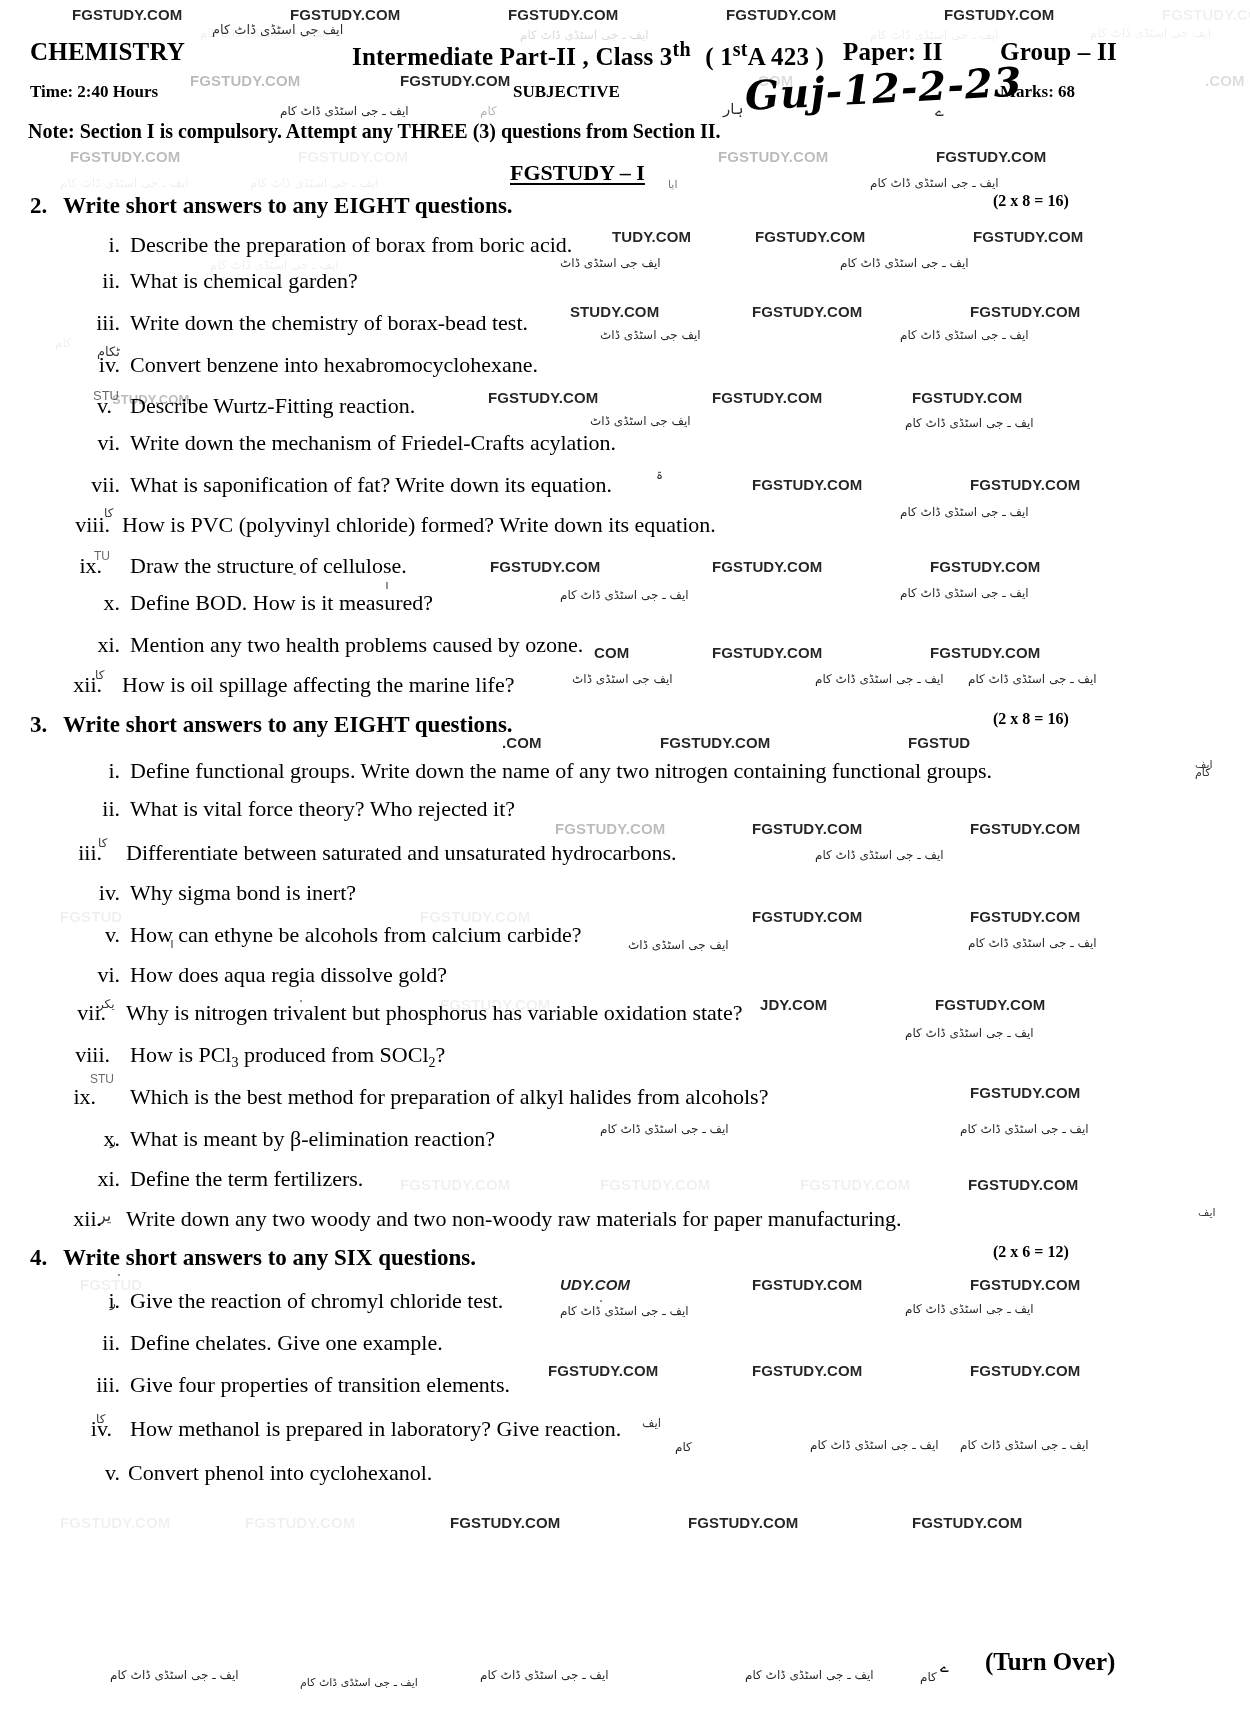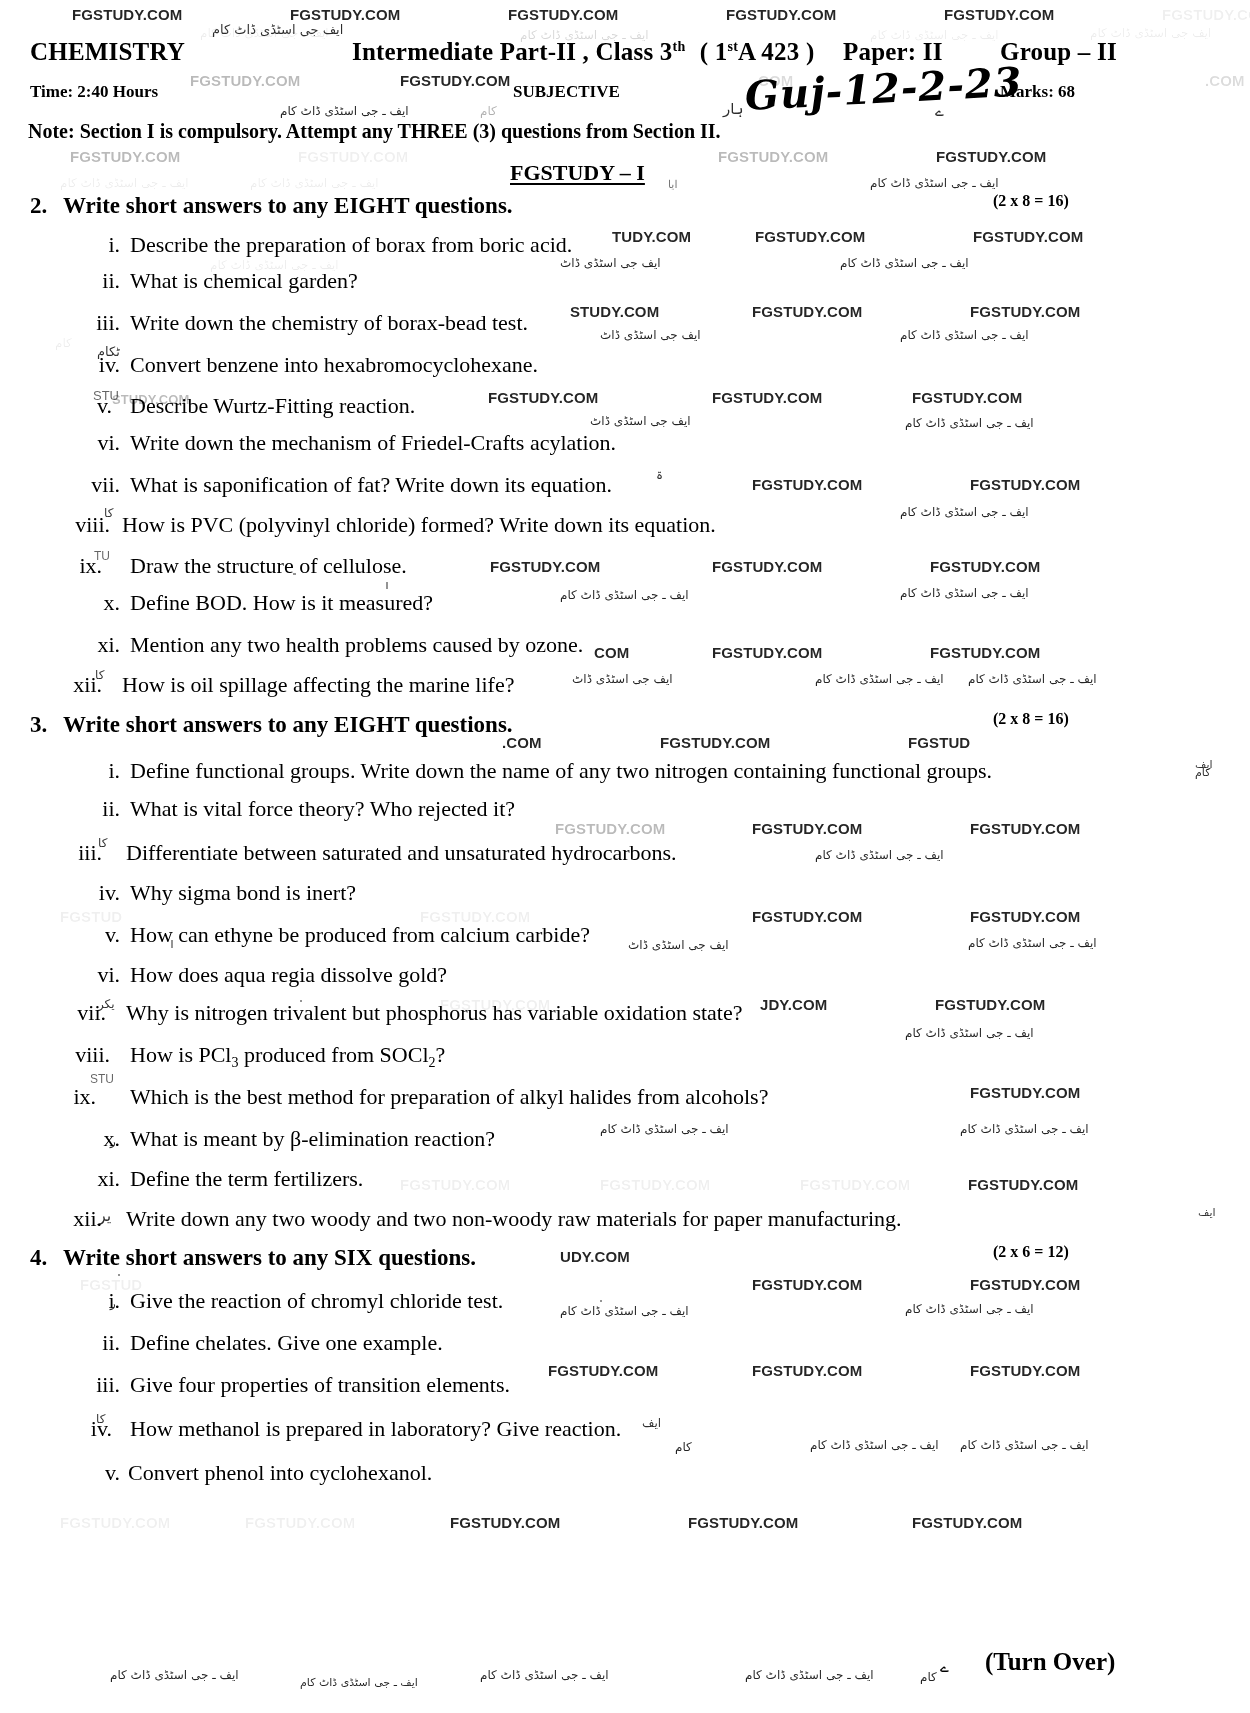--- a/index.html
+++ b/index.html
@@ -67,21 +67,21 @@
     font-size: 25px;
     letter-spacing: .2px;
     white-space: nowrap;
   }
   .hdr-mid {
     font-weight: 700;
     font-size: 17px;
     white-space: nowrap;
   }
   .sup {
-    font-size: 14px;
+    font-size: 20px;
     vertical-align: super;
     font-weight: 700;
   }
 
   .note-line {
     font-weight: 700;
     font-size: 20px;
     white-space: nowrap;
   }
 
@@ -258,21 +258,21 @@
 
     <span class="wm-ur abs sm" style="left:600px; top:1122px;">ایف ـ جی اسٹڈی ڈاٹ کام</span>
     <span class="wm-ur abs sm" style="left:960px; top:1122px;">ایف ـ جی اسٹڈی ڈاٹ کام</span>
 
     <span class="wm abs ghost" style="left:400px; top:1176px;">FGSTUDY.COM</span>
     <span class="wm abs ghost" style="left:600px; top:1176px;">FGSTUDY.COM</span>
     <span class="wm abs ghost" style="left:800px; top:1176px;">FGSTUDY.COM</span>
     <span class="wm abs" style="left:968px; top:1176px;">FGSTUDY.COM</span>
 
     <span class="wm abs ghost" style="left:80px;  top:1276px;">FGSTUD</span>
-    <span class="wm abs" style="left:560px; top:1248px;">UDY.COM</span>
+    <span class="wm abs" style="left:560px; top:1276px;font-style:italic;">UDY.COM</span>
     <span class="wm abs" style="left:752px; top:1276px;">FGSTUDY.COM</span>
     <span class="wm abs" style="left:970px; top:1276px;">FGSTUDY.COM</span>
 
     <span class="wm-ur abs sm" style="left:560px; top:1304px;">ایف ـ جی اسٹڈی ڈاٹ کام</span>
     <span class="wm-ur abs sm" style="left:905px; top:1302px;">ایف ـ جی اسٹڈی ڈاٹ کام</span>
 
     <span class="wm abs" style="left:548px; top:1362px;">FGSTUDY.COM</span>
     <span class="wm abs" style="left:752px; top:1362px;">FGSTUDY.COM</span>
     <span class="wm abs" style="left:970px; top:1362px;">FGSTUDY.COM</span>
 
@@ -378,21 +378,21 @@
     <div class="abs rnum" style="left:40px;  top:796px; width:80px;">ii.</div>
     <div class="abs qtext" style="left:130px; top:796px;">What is vital force theory? Who rejected it?</div>
 
     <div class="abs rnum" style="left:30px;  top:840px; width:72px;">iii.</div>
     <div class="abs qtext" style="left:126px; top:840px;">Differentiate between saturated and unsaturated hydrocarbons.</div>
 
     <div class="abs rnum" style="left:40px;  top:880px; width:80px;">iv.</div>
     <div class="abs qtext" style="left:130px; top:880px;">Why sigma bond is inert?</div>
 
     <div class="abs rnum" style="left:40px;  top:922px; width:80px;">v.</div>
-    <div class="abs qtext" style="left:130px; top:922px;">How can ethyne be produced from calcium carbide?</div>
+    <div class="abs qtext" style="left:130px; top:922px;">How can ethyne be alcohols from calcium carbide?</div>
 
     <div class="abs rnum" style="left:40px;  top:962px; width:80px;">vi.</div>
     <div class="abs qtext" style="left:130px; top:962px;">How does aqua regia dissolve gold?</div>
 
     <div class="abs rnum" style="left:34px;  top:1000px; width:72px;">vii.</div>
     <div class="abs qtext" style="left:126px; top:1000px;">Why is nitrogen trivalent but phosphorus has variable oxidation state?</div>
 
     <div class="abs rnum" style="left:30px;  top:1042px; width:80px;">viii.</div>
     <div class="abs qtext" style="left:130px; top:1042px;">How is PCl<sub>3</sub> produced from SOCl<sub>2</sub>?</div>
 

